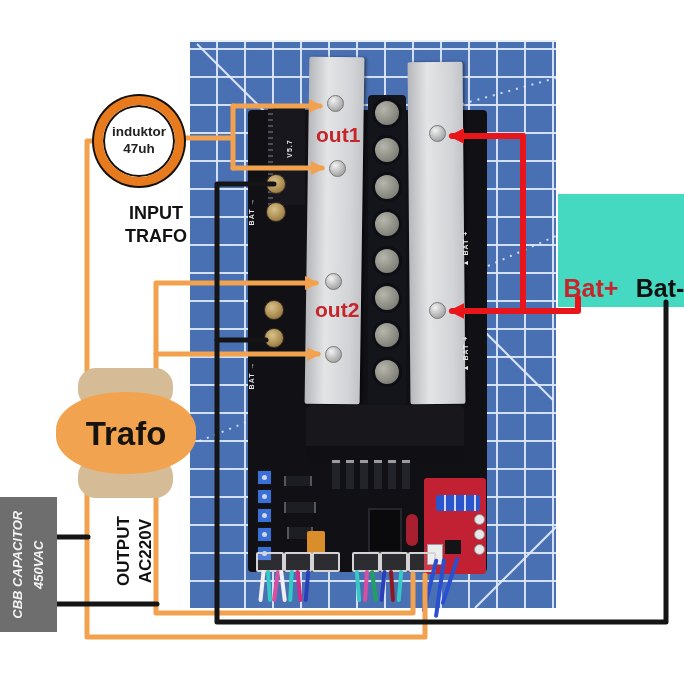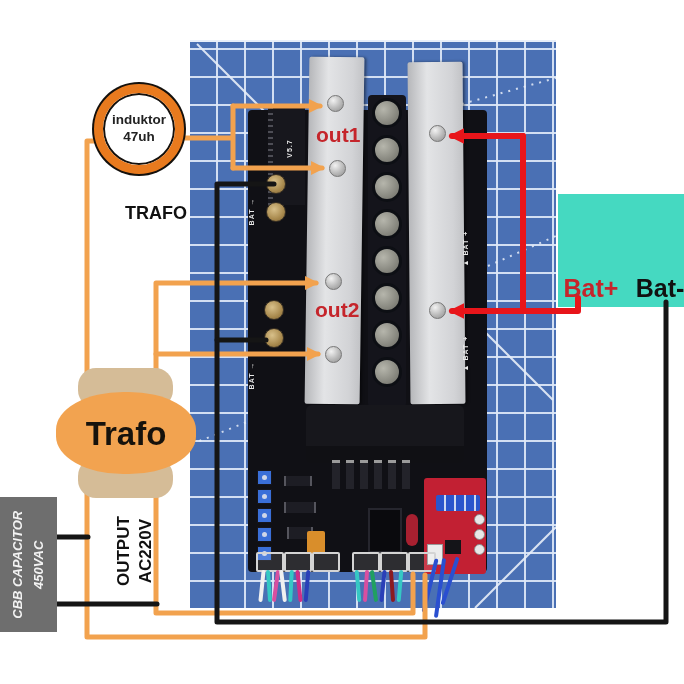--- a/index.html
+++ b/index.html
@@ -56,21 +56,21 @@
   
   .batterybox{left:558px;top:194px;width:126px;height:113px;background:#45d9c1;z-index:4;}
   .battery-title{left:558px;top:203px;width:126px;text-align:center;font-size:35px;font-weight:bold;color:#111;z-index:10;}
   .bat-pos{left:560px;top:274px;width:62px;text-align:center;font-size:25px;font-weight:bold;color:#c5252b;z-index:10;}
   .bat-neg{left:634px;top:274px;width:52px;text-align:center;font-size:25px;font-weight:bold;color:#111;z-index:10;}
 
   .trafo-core{position:absolute;width:95px;height:40px;background:#d5bc97;border-radius:18px;z-index:9;}
   .trafo-blob{left:56px;top:392px;width:140px;height:82px;background:#f2a350;border-radius:48% 48% 48% 48% / 46% 46% 46% 46%;z-index:10;}
   .trafo-text{left:56px;top:415px;width:140px;text-align:center;font-size:33px;font-weight:bold;color:#16120c;z-index:11;}
 
-  .inductor{left:94px;top:84px;width:90px;height:90px;border-radius:50%;background:#fff;border:9px solid #e87a1e;
+  .inductor{left:94px;top:96px;width:90px;height:90px;border-radius:50%;background:#fff;border:9px solid #e87a1e;
     box-shadow:0 0 0 2px #14100c, inset 0 0 0 2px #14100c;z-index:10;box-sizing:border-box;
     display:flex;flex-direction:column;align-items:center;justify-content:center;font-size:13.5px;font-weight:bold;color:#222;line-height:1.25;}
 
   .cbbbox{left:0px;top:497px;width:57px;height:135px;background:#6e6e6e;z-index:10;
     display:flex;align-items:center;justify-content:center;}
   .cbbbox .rot{transform:rotate(-90deg);white-space:nowrap;text-align:center;font-size:13px;font-weight:bold;
     font-style:italic;color:#f3f3f3;line-height:1.6;}
 
   .outputlabel{left:78px;top:503px;width:114px;height:96px;z-index:10;display:flex;align-items:center;justify-content:center;}
   .outputlabel .rot{transform:rotate(-90deg);white-space:nowrap;text-align:center;font-size:17px;font-weight:bold;color:#111;line-height:1.3;}
@@ -213,20 +213,21 @@
   <div class="screw" style="left:325px;top:346px;"></div>
   <div class="screw" style="left:429px;top:125px;"></div>
   <div class="screw" style="left:429px;top:302px;"></div>
 
   <div class="abs inductor">
     <span>induktor</span>
     <span>47uh</span>
   </div>
 
   <div class="abs inputtrafo">
+    <div>INPUT</div>
     <div>TRAFO</div>
   </div>
 
   <div class="outlabel" style="left:316px;top:123px;">out1</div>
   <div class="outlabel" style="left:315px;top:298px;">out2</div>
 
   <div class="trafo-core abs" style="left:78px;top:368px;"></div>
   <div class="trafo-core abs" style="left:78px;top:458px;"></div>
   <div class="abs trafo-blob"></div>
   <div class="abs trafo-text">Trafo</div>

